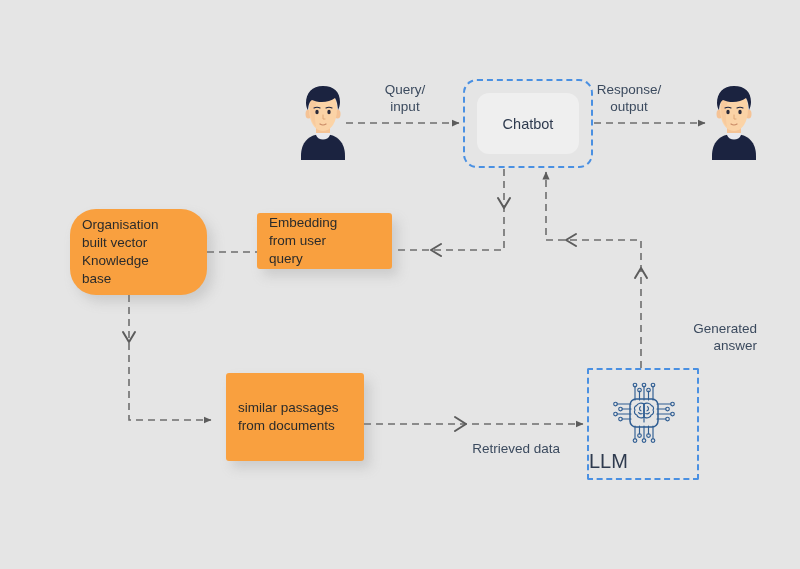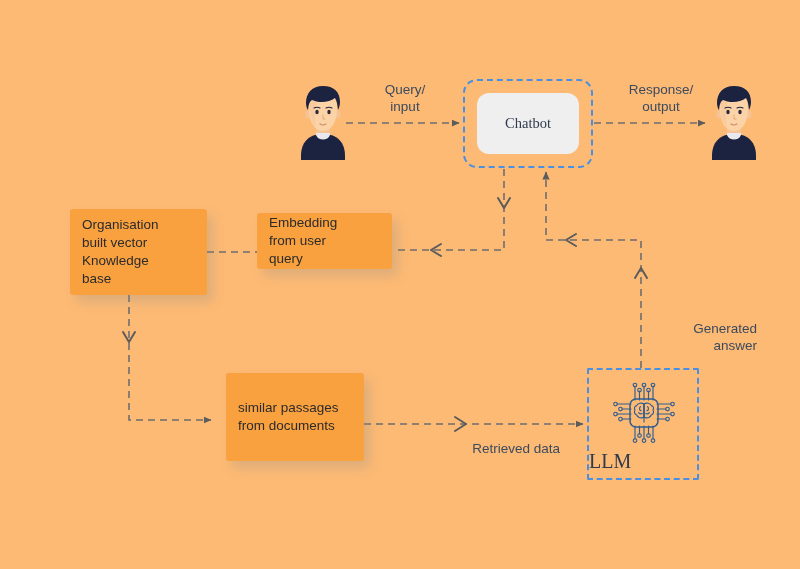--- a/index.html
+++ b/index.html
@@ -7,21 +7,21 @@
     padding: 0;
     background: #ffffff;
   }
   body {
     font-family: "Liberation Sans", sans-serif;
   }
   #canvas {
     position: relative;
     width: 800px;
     height: 569px;
-    background: #fdba74;
+    background: #e5e5e5;
     overflow: hidden;
   }
   #wires {
     position: absolute;
     left: 0;
     top: 0;
     width: 800px;
     height: 569px;
     pointer-events: none;
   }
@@ -41,21 +41,20 @@
     box-shadow: 6px 7px 12px rgba(140,140,140,0.28);
   }
   .obox span { display: block; white-space: pre-line; }
 
   
   .dbox {
     position: absolute;
     border: 2px dashed #4a90e2;
     box-sizing: border-box;
     background: transparent;
-    font-family: Liberation Serif, serif;
   }
   #chatbot-container { border-radius: 14px; }
   #llm-container { border-radius: 2px; }
 
   .chatbot-inner {
     position: absolute;
     background: #efefef;
     border-radius: 12px;
     display: flex;
     align-items: center;
@@ -168,21 +167,21 @@
     </svg>
   </div>
 
   <div class="elabel center" style="left:370px; top:82px; width:70px;">Query/
 input</div>
 
   <div class="dbox" id="chatbot-container" style="left:463px; top:79px; width:130px; height:89px;">
     <div class="chatbot-inner" style="left:12px; top:12px; right:12px; bottom:12px;">Chatbot</div>
   </div>
 
-  <div class="elabel center" style="left:614px; top:82px; width:94px;">Response/
+  <div class="elabel center" style="left:582px; top:82px; width:94px;">Response/
 output</div>
 
   <div class="avatar" style="left:707px; top:84px;">
     <svg width="54" height="78" viewBox="0 0 54 78" xmlns="http://www.w3.org/2000/svg">
       <path d="M20,44 h14 v12 h-14 z" fill="#f5c396"></path>
       <path d="M27,50 C12,50 5,59 5,72 L5,76 L49,76 L49,72 C49,59 42,50 27,50 Z" fill="#1b2340"></path>
       <path d="M20,51 C22,57 32,57 34,51 L34,49 L20,49 Z" fill="#e8e8ee"></path>
       <ellipse cx="12.5" cy="30" rx="3" ry="4.5" fill="#f5c396"></ellipse>
       <ellipse cx="41.5" cy="30" rx="3" ry="4.5" fill="#f5c396"></ellipse>
       <path d="M27,7 C17,7 13,14 13,25 C13,38 19,47 27,47 C35,47 41,38 41,25 C41,14 37,7 27,7 Z" fill="#fbd3a6"></path>
@@ -190,21 +189,21 @@
       <path d="M27,2 C16,2 10,9 10,19 C10,22 11,25 12,26 C12.5,20 14,17 16,16 C22,19 33,19 39,14 C41,17 41.5,21 42,26 C43,24 44,21 44,18 C44,8 38,2 27,2 Z" fill="#1b2340"></path>
       <ellipse cx="21" cy="28" rx="1.7" ry="2.2" fill="#2a2a3a"></ellipse>
       <ellipse cx="33" cy="28" rx="1.7" ry="2.2" fill="#2a2a3a"></ellipse>
       <path d="M18,24 q3,-1.6 6,0" stroke="#1b2340" stroke-width="1.1" fill="none" stroke-linecap="round"></path>
       <path d="M30,24 q3,-1.6 6,0" stroke="#1b2340" stroke-width="1.1" fill="none" stroke-linecap="round"></path>
       <path d="M27,31 v4 h2" stroke="#e0a878" stroke-width="1" fill="none" stroke-linecap="round"></path>
       <path d="M24,40 q3,2 6,0" stroke="#c98a66" stroke-width="1.2" fill="none" stroke-linecap="round"></path>
     </svg>
   </div>
 
-  <div class="obox" style="left:70px; top:209px; width:137px; height:86px;">
+  <div class="obox" style="left:70px; top:209px; width:137px; height:86px;border-radius:26px;">
     <span>Organisation
 built vector
 Knowledge
 base</span>
   </div>
 
   <div class="obox" style="left:257px; top:213px; width:135px; height:56px;">
     <span>Embedding
 from user
 query</span>

